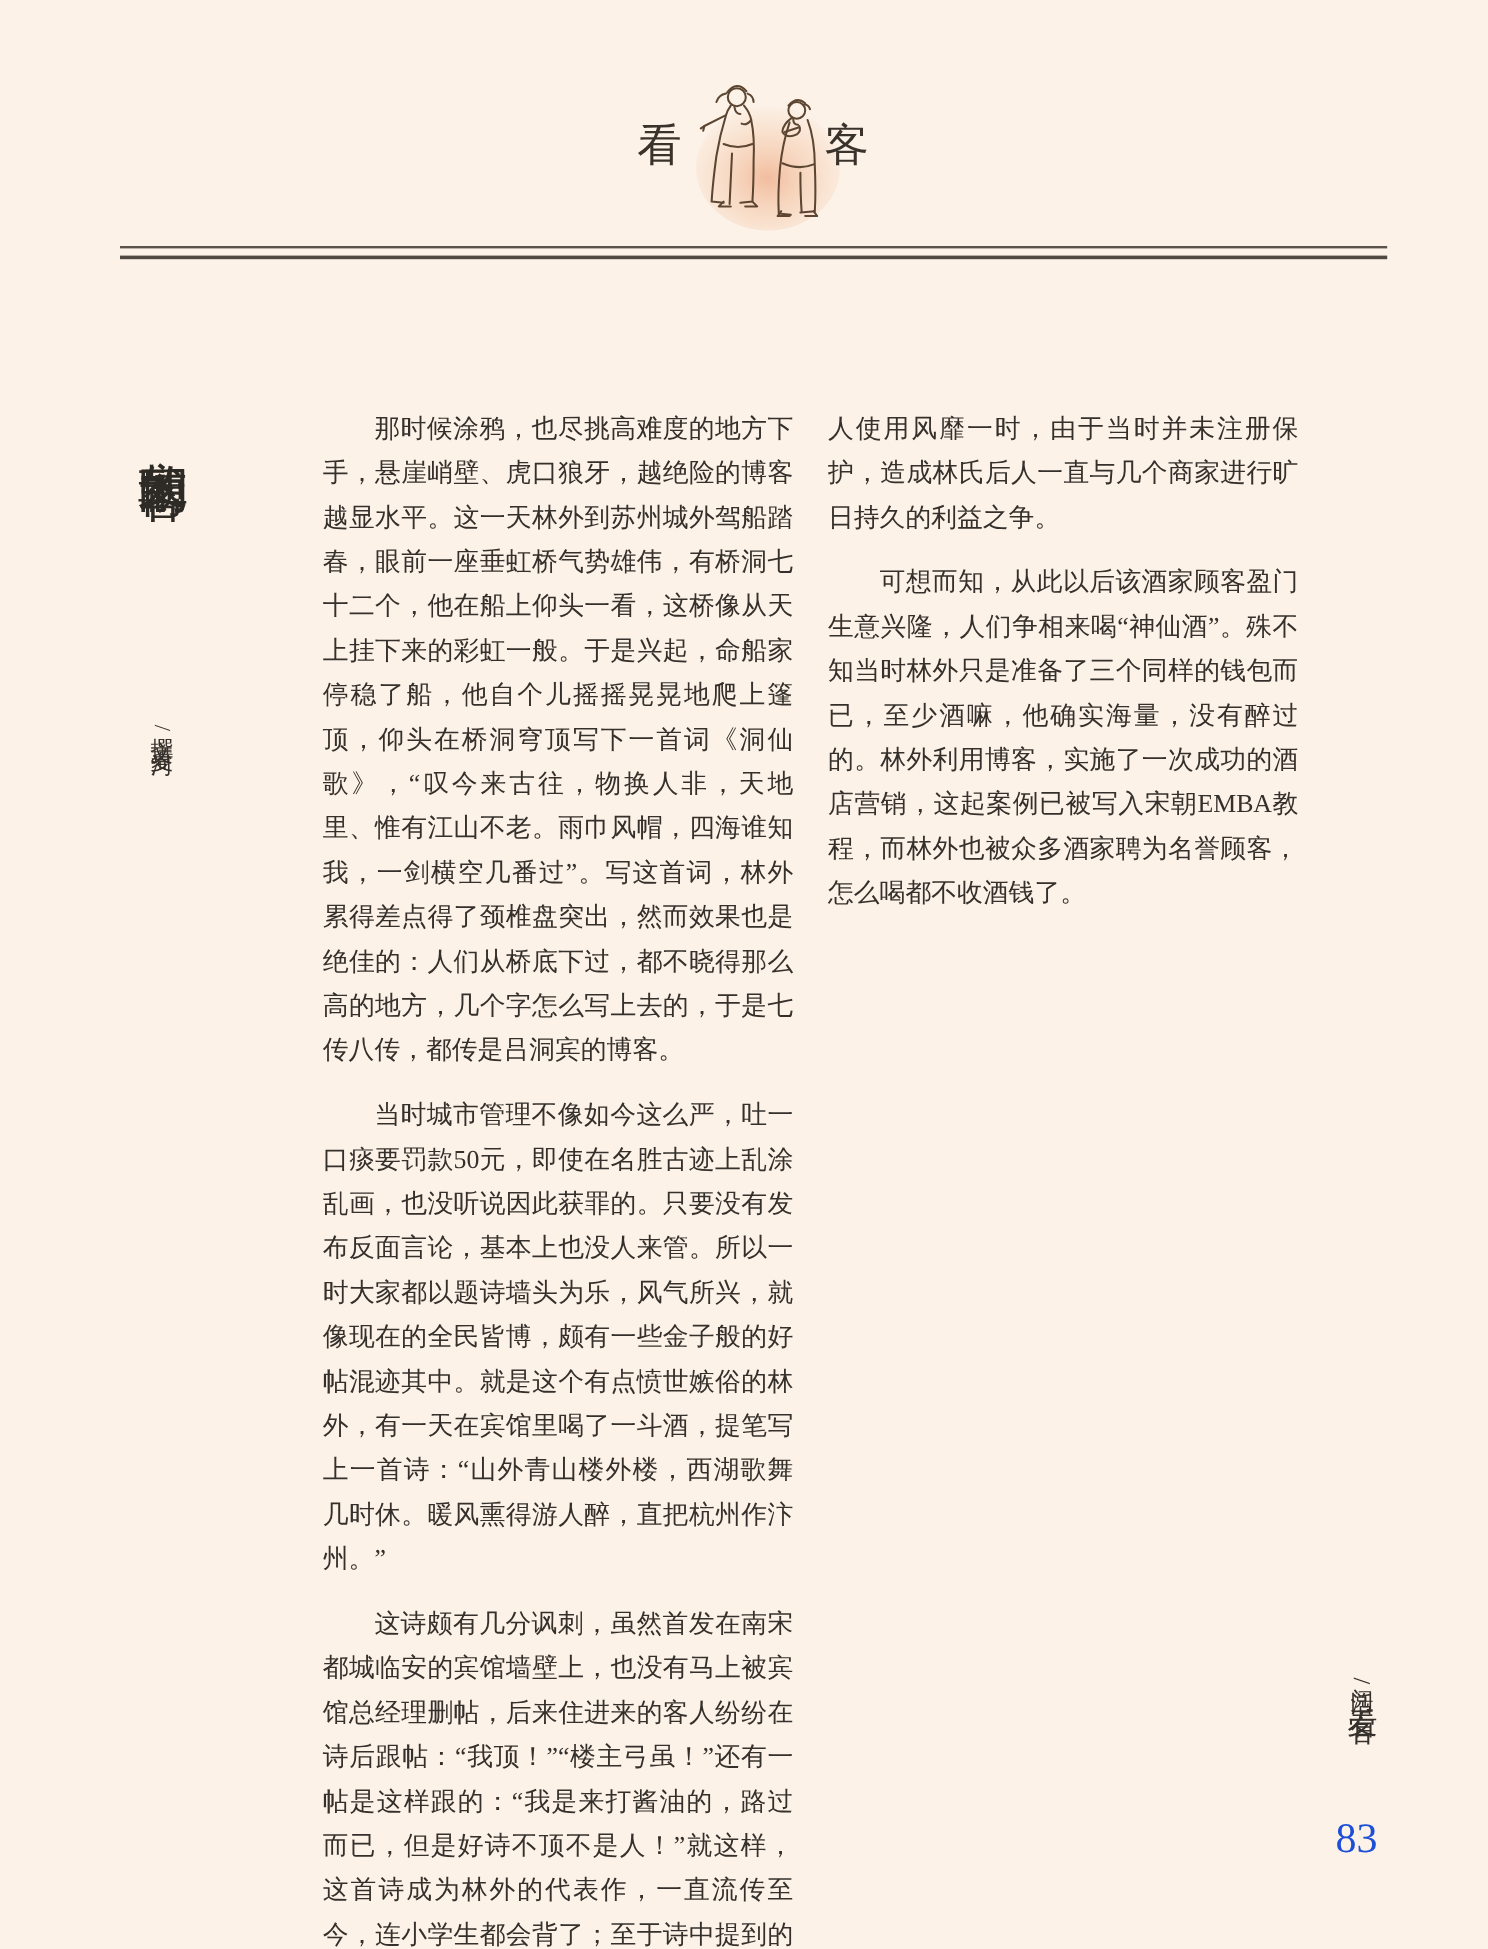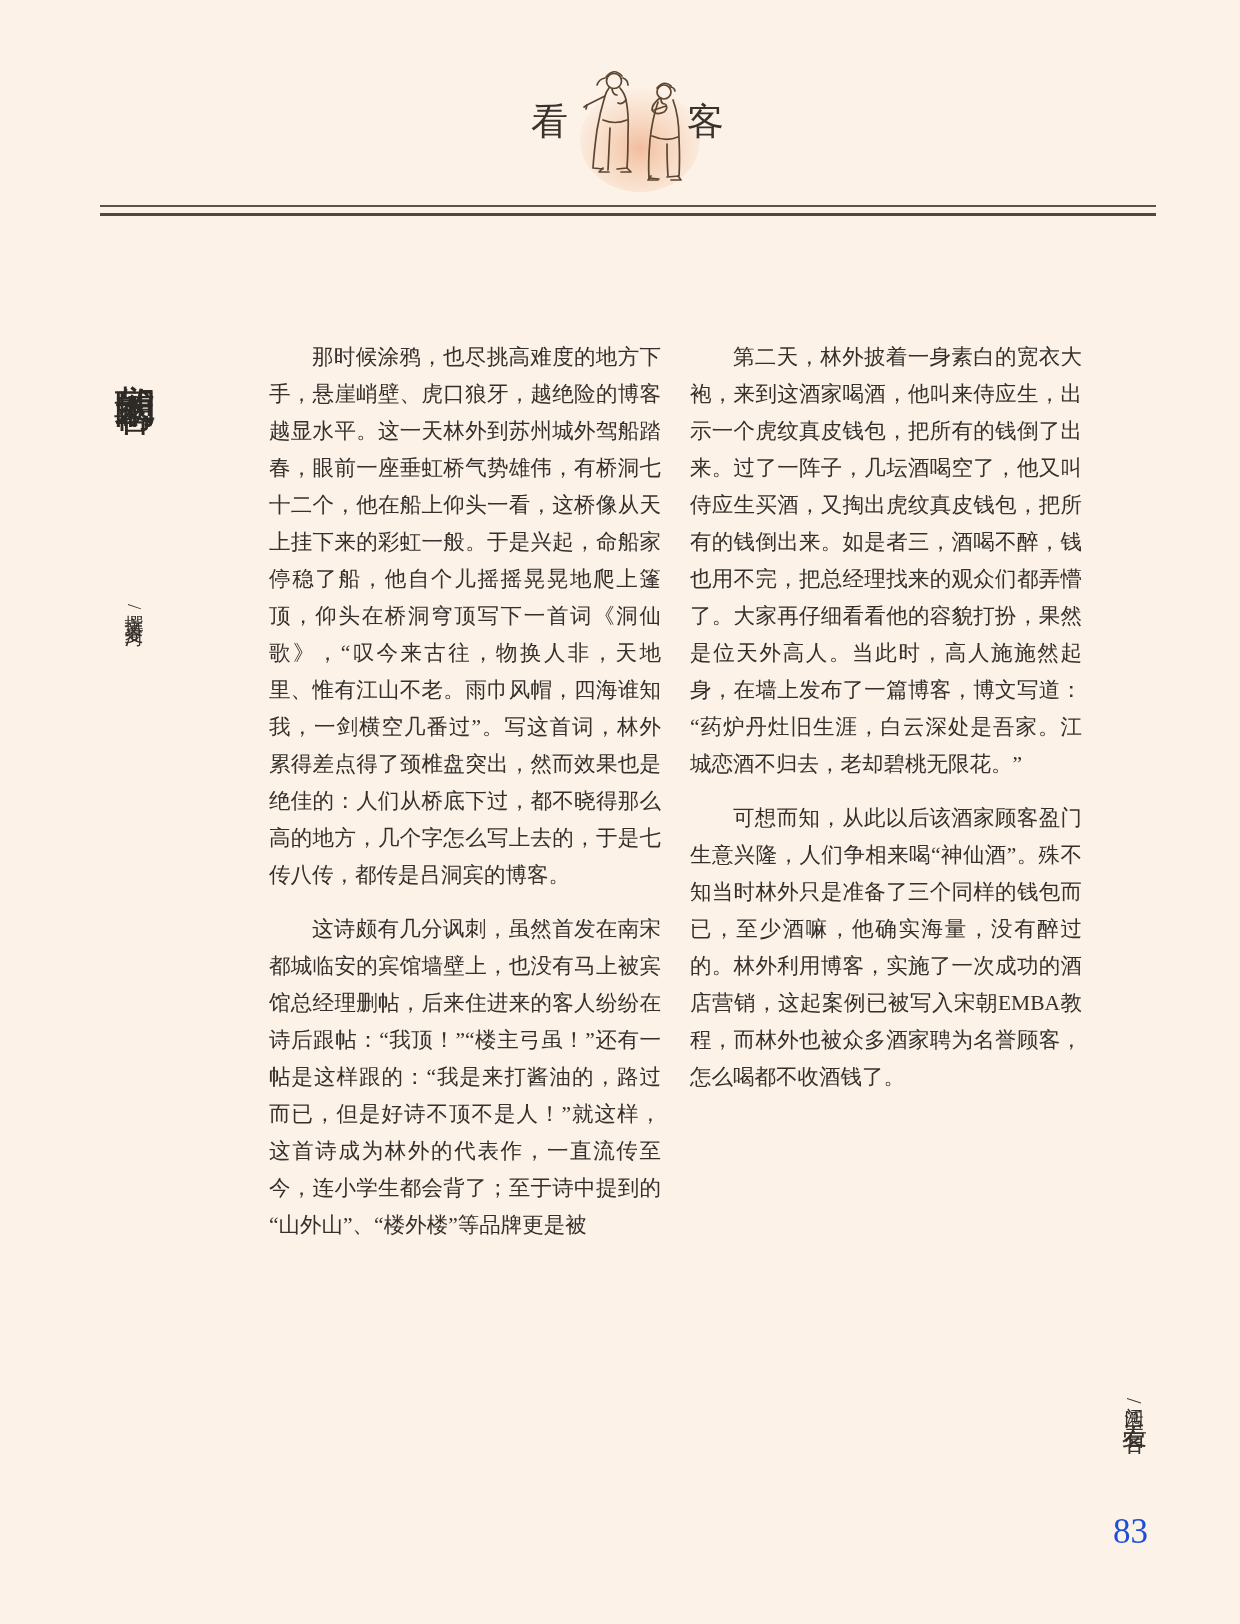--- a/index.html
+++ b/index.html
@@ -131,25 +131,26 @@
   </header>
 
   <aside>
     <h1 class="vtitle">宋朝的博客</h1>
     <div class="vbyline">撰文/夏河</div>
   </aside>
 
   <main>
     <section class="col left">
       <p>那时候涂鸦，也尽挑高难度的地方下手，悬崖峭壁、虎口狼牙，越绝险的博客越显水平。这一天林外到苏州城外驾船踏春，眼前一座垂虹桥气势雄伟，有桥洞七十二个，他在船上仰头一看，这桥像从天上挂下来的彩虹一般。于是兴起，命船家停稳了船，他自个儿摇摇晃晃地爬上篷顶，仰头在桥洞穹顶写下一首词《洞仙歌》，“叹今来古往，物换人非，天地里、惟有江山不老。雨巾风帽，四海谁知我，一剑横空几番过”。写这首词，林外累得差点得了颈椎盘突出，然而效果也是绝佳的：人们从桥底下过，都不晓得那么高的地方，几个字怎么写上去的，于是七传八传，都传是吕洞宾的博客。</p>
+      <p>当时城市管理不像如今这么严，吐一口痰要罚款50元，即使在名胜古迹上乱涂乱画，也没听说因此获罪的。只要没有发布反面言论，基本上也没人来管。所以一时大家都以题诗墙头为乐，风气所兴，就像现在的全民皆博，颇有一些金子般的好帖混迹其中。就是这个有点愤世嫉俗的林外，有一天在宾馆里喝了一斗酒，提笔写上一首诗：“山外青山楼外楼，西湖歌舞几时休。暖风熏得游人醉，直把杭州作汴州。”</p>
       <p>这诗颇有几分讽刺，虽然首发在南宋都城临安的宾馆墙壁上，也没有马上被宾馆总经理删帖，后来住进来的客人纷纷在诗后跟帖：“我顶！”“楼主弓虽！”还有一帖是这样跟的：“我是来打酱油的，路过而已，但是好诗不顶不是人！”就这样，这首诗成为林外的代表作，一直流传至今，连小学生都会背了；至于诗中提到的“山外山”、“楼外楼”等品牌更是被</p>
     </section>
 
     <section class="col right">
-      <p>第二天，林外披着一身素白的宽衣大袍，来到这酒家喝酒，他叫来侍应生，出示一个虎纹真皮钱包，把所有的钱倒了出来。过了一阵子，几坛酒喝空了，他又叫侍应生买酒，又掏出虎纹真皮钱包，把所有的钱倒出来。如是者三，酒喝不醉，钱也用不完，把总经理找来的观众们都弄懵了。大家再仔细看看他的容貌打扮，果然是位天外高人。当此时，高人施施然起身，在墙上发布了一篇博客，博文写道：“药炉丹灶旧生涯，白云深处是吾家。江城恋酒不归去，老却碧桃无限花。”</p>
+      <p class="no-indent">人使用风靡一时，由于当时并未注册保护，造成林氏后人一直与几个商家进行旷日持久的利益之争。</p>
       <p><span>可想而知，从此以后该酒家顾客盈门生意兴隆，人们争相来喝“神仙酒”。殊不知当时林外只是准备了三个同样的钱包而已，至少酒嘛，他确实海量，没有醉过的。林外利用博客，实施了一次成功的酒店营销，这起案例已被写入宋朝EMBA教程，而林外也被众多酒家聘为名誉顾客，怎么喝都不收酒钱了。</span></p>
     </section>
   </main>
 
   <footer>
     <div class="vfooter">
       <span class="small">阅活</span><span class="slash">/</span><span class="big">看客</span>
     </div>
     <div class="page-number">83</div>
   </footer>

